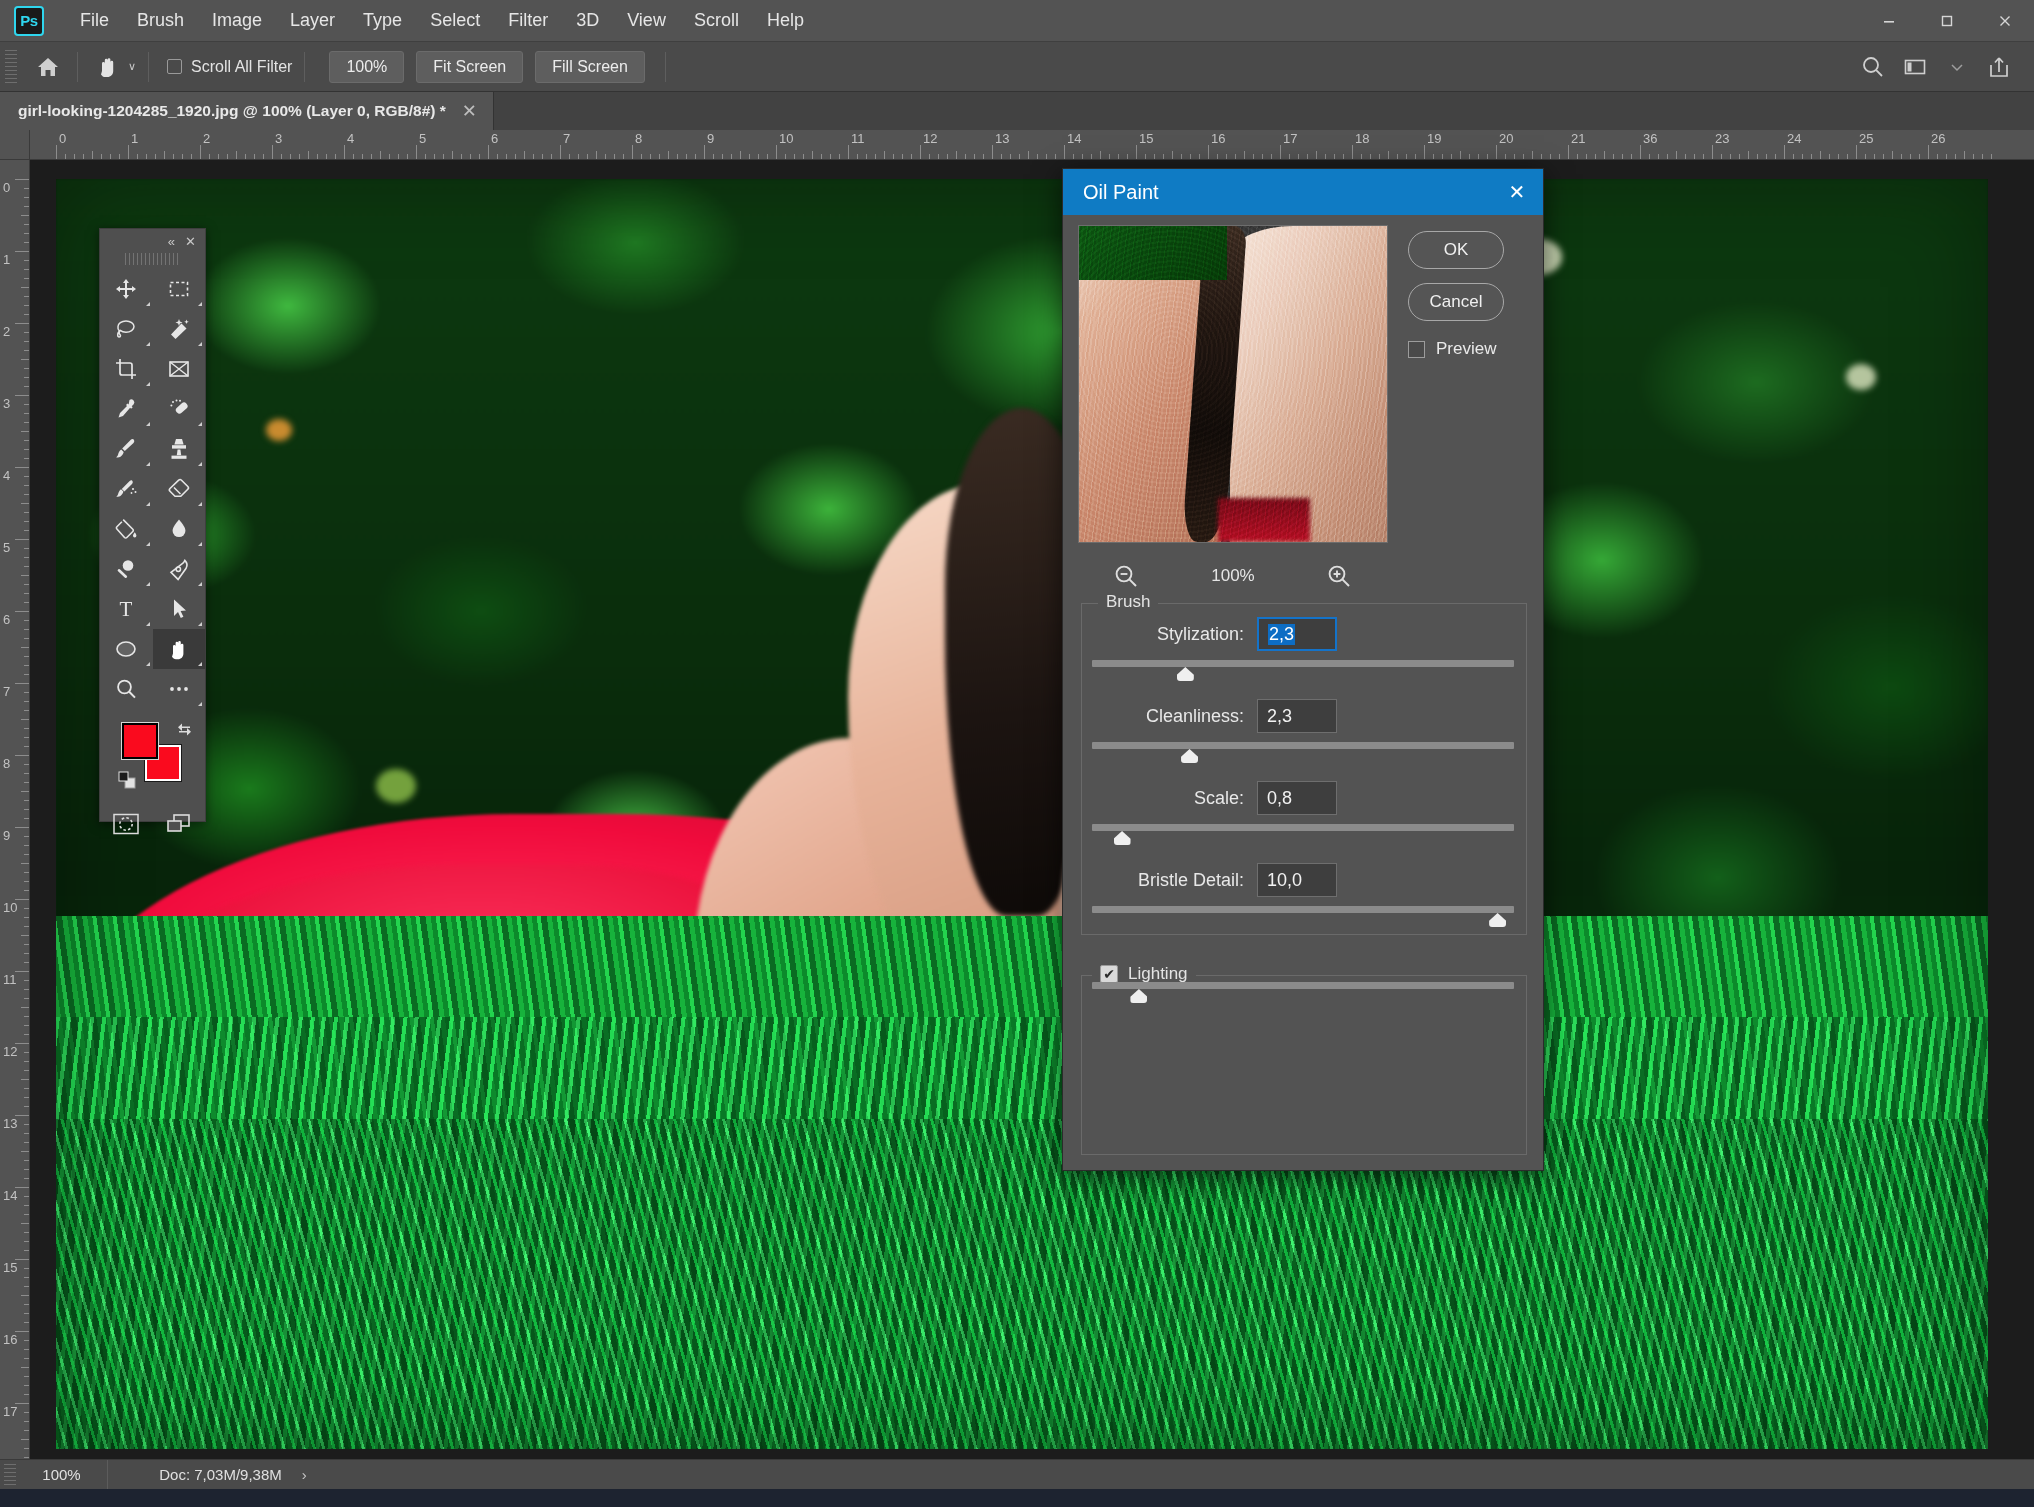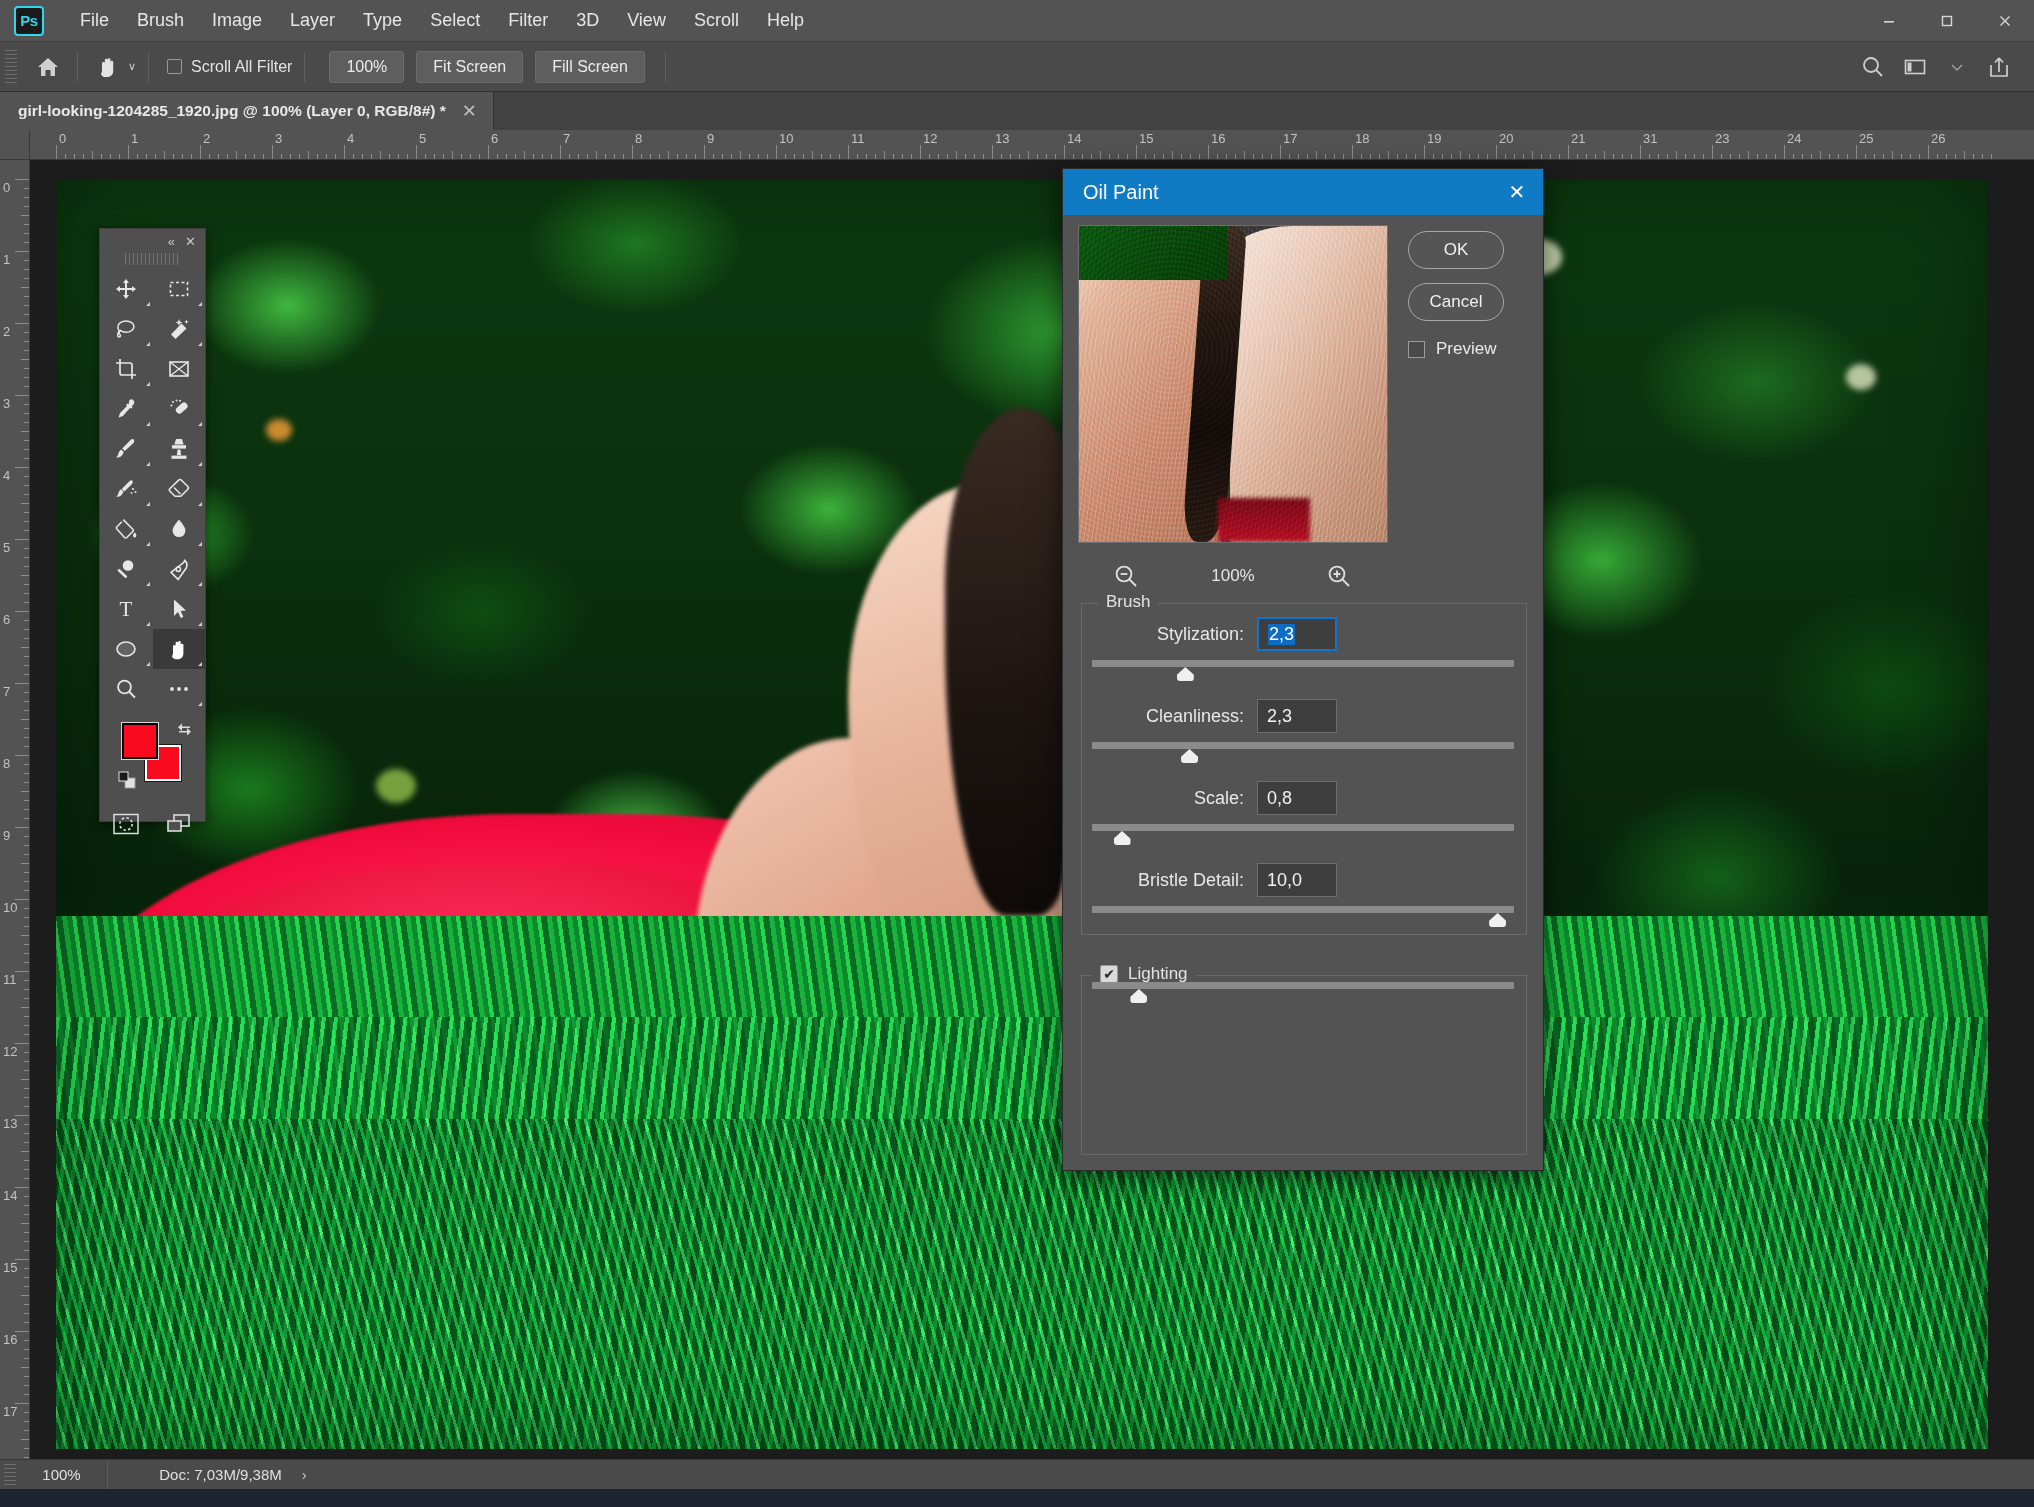--- a/index.html
+++ b/index.html
@@ -666,21 +666,21 @@
       <div class="rh-tick" style="left: 1538px; height: 14px;"></div>
       <div class="rh-lab" style="left: 1538px;">21</div>
       <div class="rh-tick" style="left: 1547px; height: 5px;"></div>
       <div class="rh-tick" style="left: 1556px; height: 5px;"></div>
       <div class="rh-tick" style="left: 1565px; height: 5px;"></div>
       <div class="rh-tick" style="left: 1574px; height: 8px;"></div>
       <div class="rh-tick" style="left: 1583px; height: 5px;"></div>
       <div class="rh-tick" style="left: 1592px; height: 5px;"></div>
       <div class="rh-tick" style="left: 1601px; height: 5px;"></div>
       <div class="rh-tick" style="left: 1610px; height: 14px;"></div>
-      <div class="rh-lab" style="left: 1610px;">31</div>
+      <div class="rh-lab" style="left: 1610px;">36</div>
       <div class="rh-tick" style="left: 1619px; height: 5px;"></div>
       <div class="rh-tick" style="left: 1628px; height: 5px;"></div>
       <div class="rh-tick" style="left: 1637px; height: 5px;"></div>
       <div class="rh-tick" style="left: 1646px; height: 8px;"></div>
       <div class="rh-tick" style="left: 1655px; height: 5px;"></div>
       <div class="rh-tick" style="left: 1664px; height: 5px;"></div>
       <div class="rh-tick" style="left: 1673px; height: 5px;"></div>
       <div class="rh-tick" style="left: 1682px; height: 14px;"></div>
       <div class="rh-lab" style="left: 1682px;">23</div>
       <div class="rh-tick" style="left: 1691px; height: 5px;"></div>

